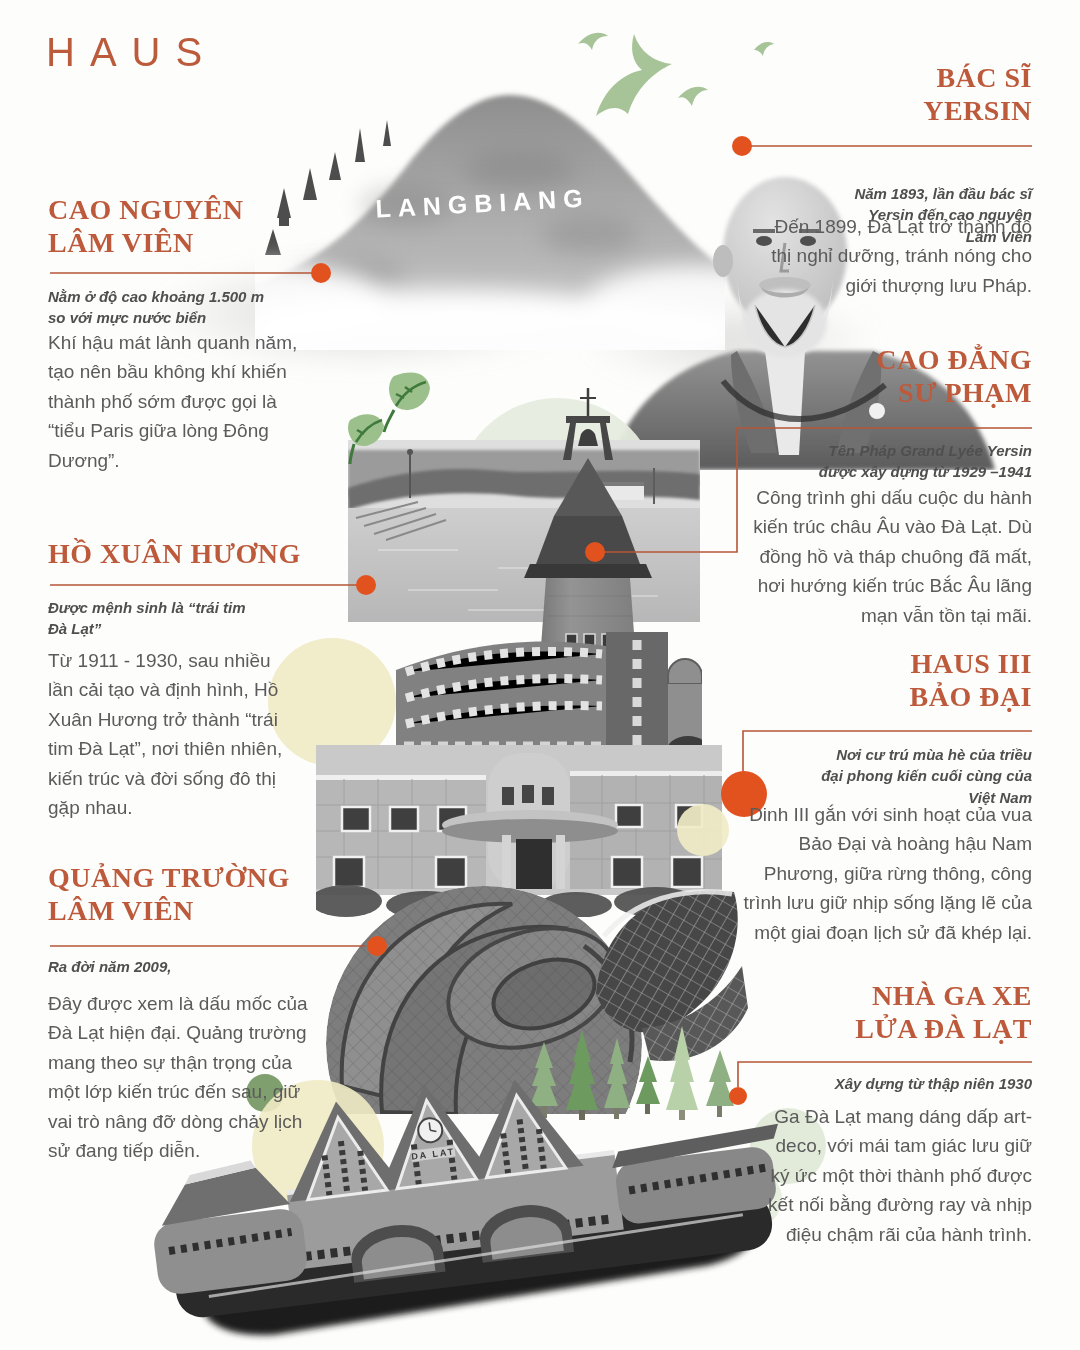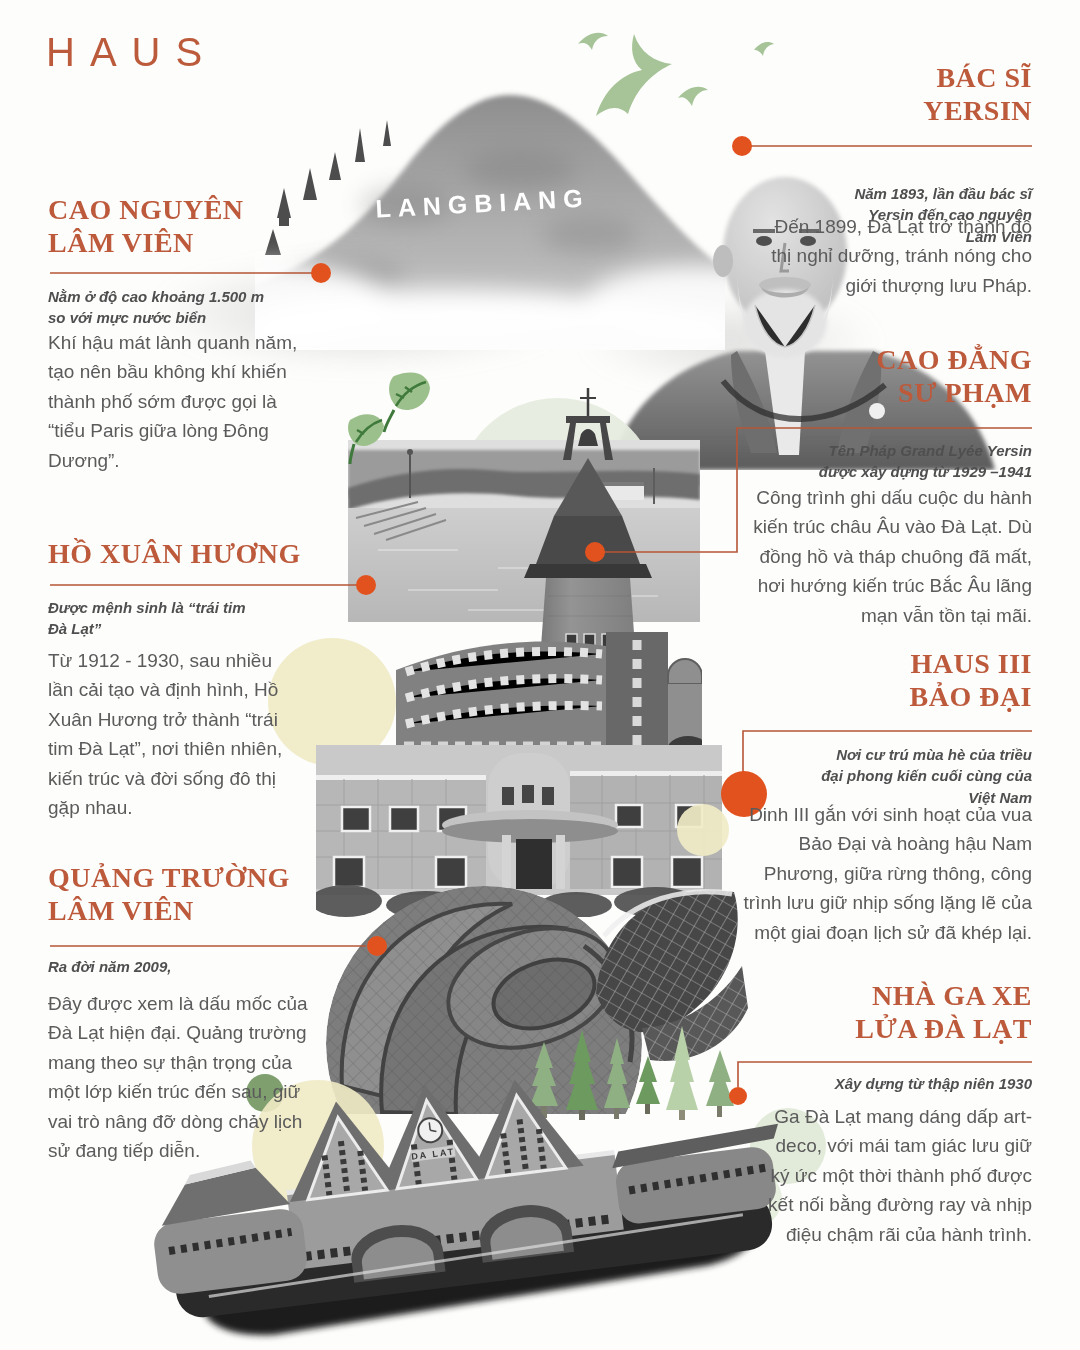--- a/index.html
+++ b/index.html
@@ -440,21 +440,21 @@
 
   <div class="abs title right" style="right:48px;top:344px;width:300px;">CAO ĐẲNG
 SƯ PHẠM</div>
   <div class="abs caption right" style="right:48px;top:440px;width:300px;">Tên Pháp Grand Lyée Yersin
 được xây dựng từ 1929 –1941</div>
   <div class="abs bodytxt right" style="right:48px;top:483px;width:290px;">Công trình ghi dấu cuộc du hành kiến trúc châu Âu vào Đà Lạt. Dù đồng hồ và tháp chuông đã mất, hơi hướng kiến trúc Bắc Âu lãng mạn vẫn tồn tại mãi.</div>
 
   <div class="abs title" style="left:48px;top:538px;width:340px;">HỒ XUÂN HƯƠNG</div>
   <div class="abs caption" style="left:48px;top:597px;width:280px;">Được mệnh sinh là “trái tim
 Đà Lạt”</div>
-  <div class="abs bodytxt" style="left:48px;top:646px;width:252px;">Từ 1912 - 1930, sau nhiều lần cải tạo và định hình, Hồ Xuân Hương trở thành “trái tim Đà Lạt”, nơi thiên nhiên, kiến trúc và đời sống đô thị gặp nhau.</div>
+  <div class="abs bodytxt" style="left:48px;top:646px;width:252px;">Từ 1911 - 1930, sau nhiều lần cải tạo và định hình, Hồ Xuân Hương trở thành “trái tim Đà Lạt”, nơi thiên nhiên, kiến trúc và đời sống đô thị gặp nhau.</div>
 
   <div class="abs title right" style="right:48px;top:648px;width:300px;">HAUS III
 BẢO ĐẠI</div>
   <div class="abs caption right" style="right:48px;top:744px;width:290px;">Nơi cư trú mùa hè của triều
 đại phong kiến cuối cùng của
 Việt Nam</div>
   <div class="abs bodytxt right" style="right:48px;top:800px;width:290px;">Dinh III gắn với sinh hoạt của vua Bảo Đại và hoàng hậu Nam Phương, giữa rừng thông, công trình lưu giữ nhịp sống lặng lẽ của một giai đoạn lịch sử đã khép lại.</div>
 
   <div class="abs title" style="left:48px;top:862px;width:340px;">QUẢNG TRƯỜNG
 LÂM VIÊN</div>

